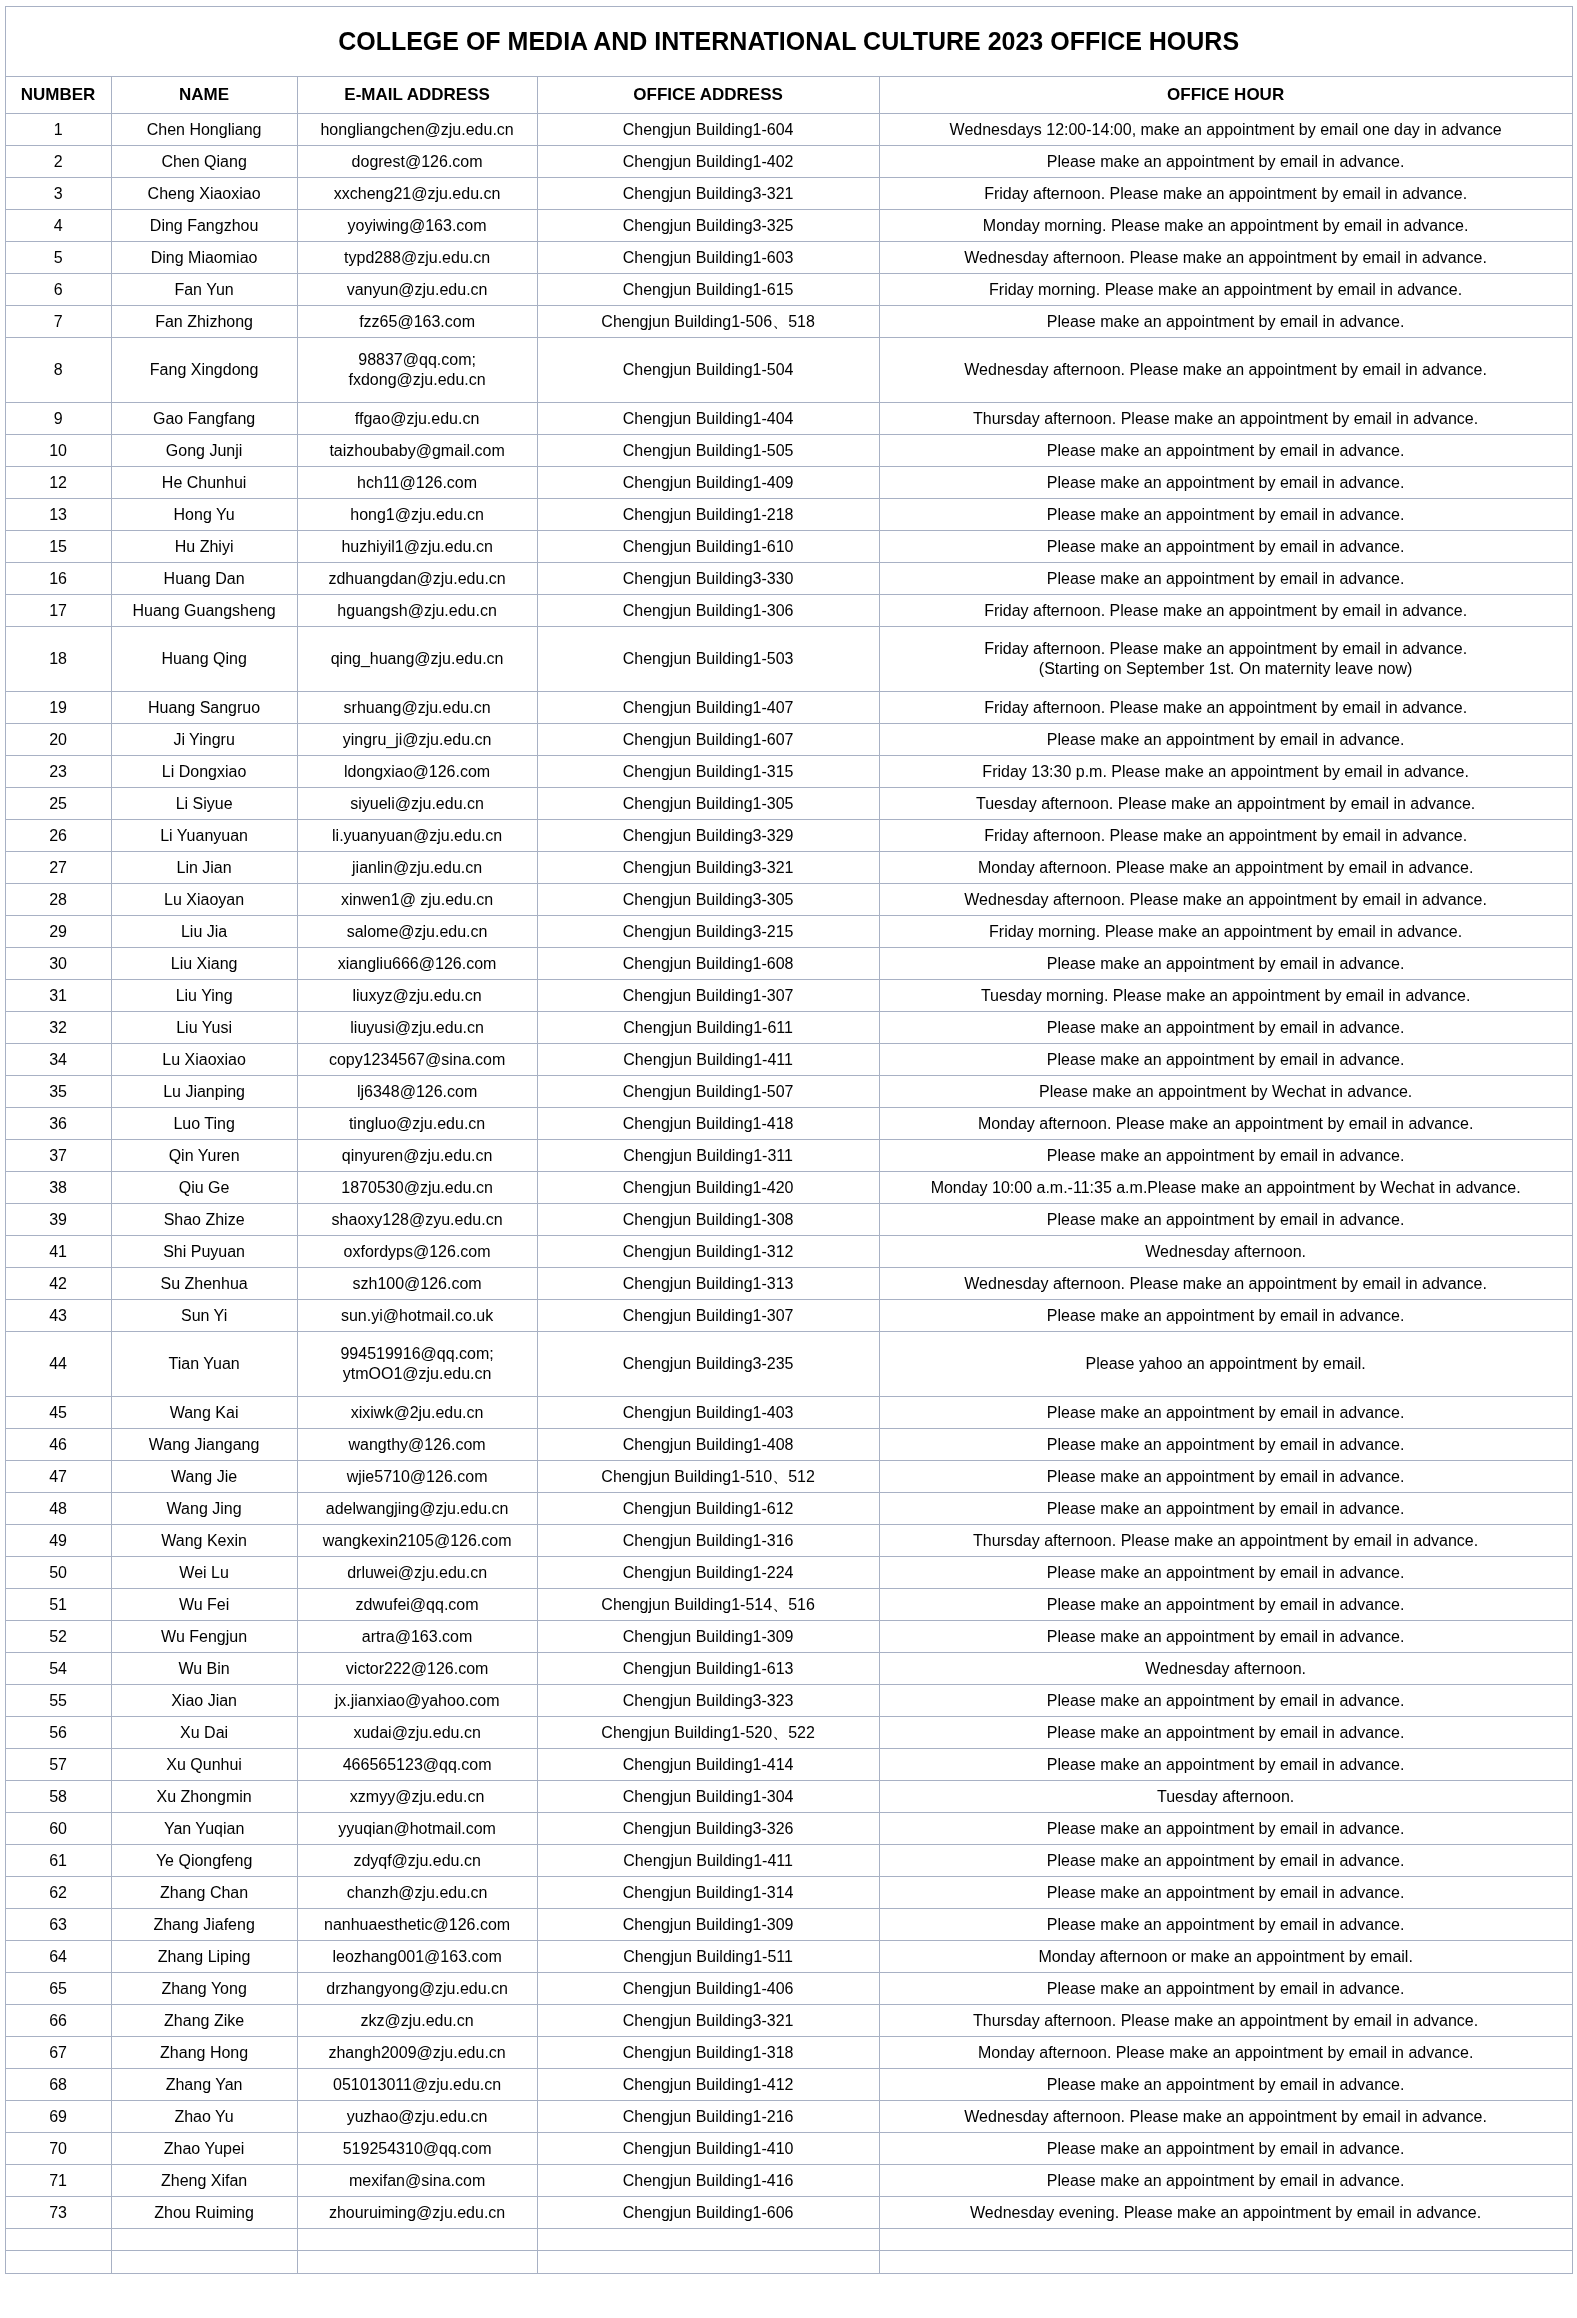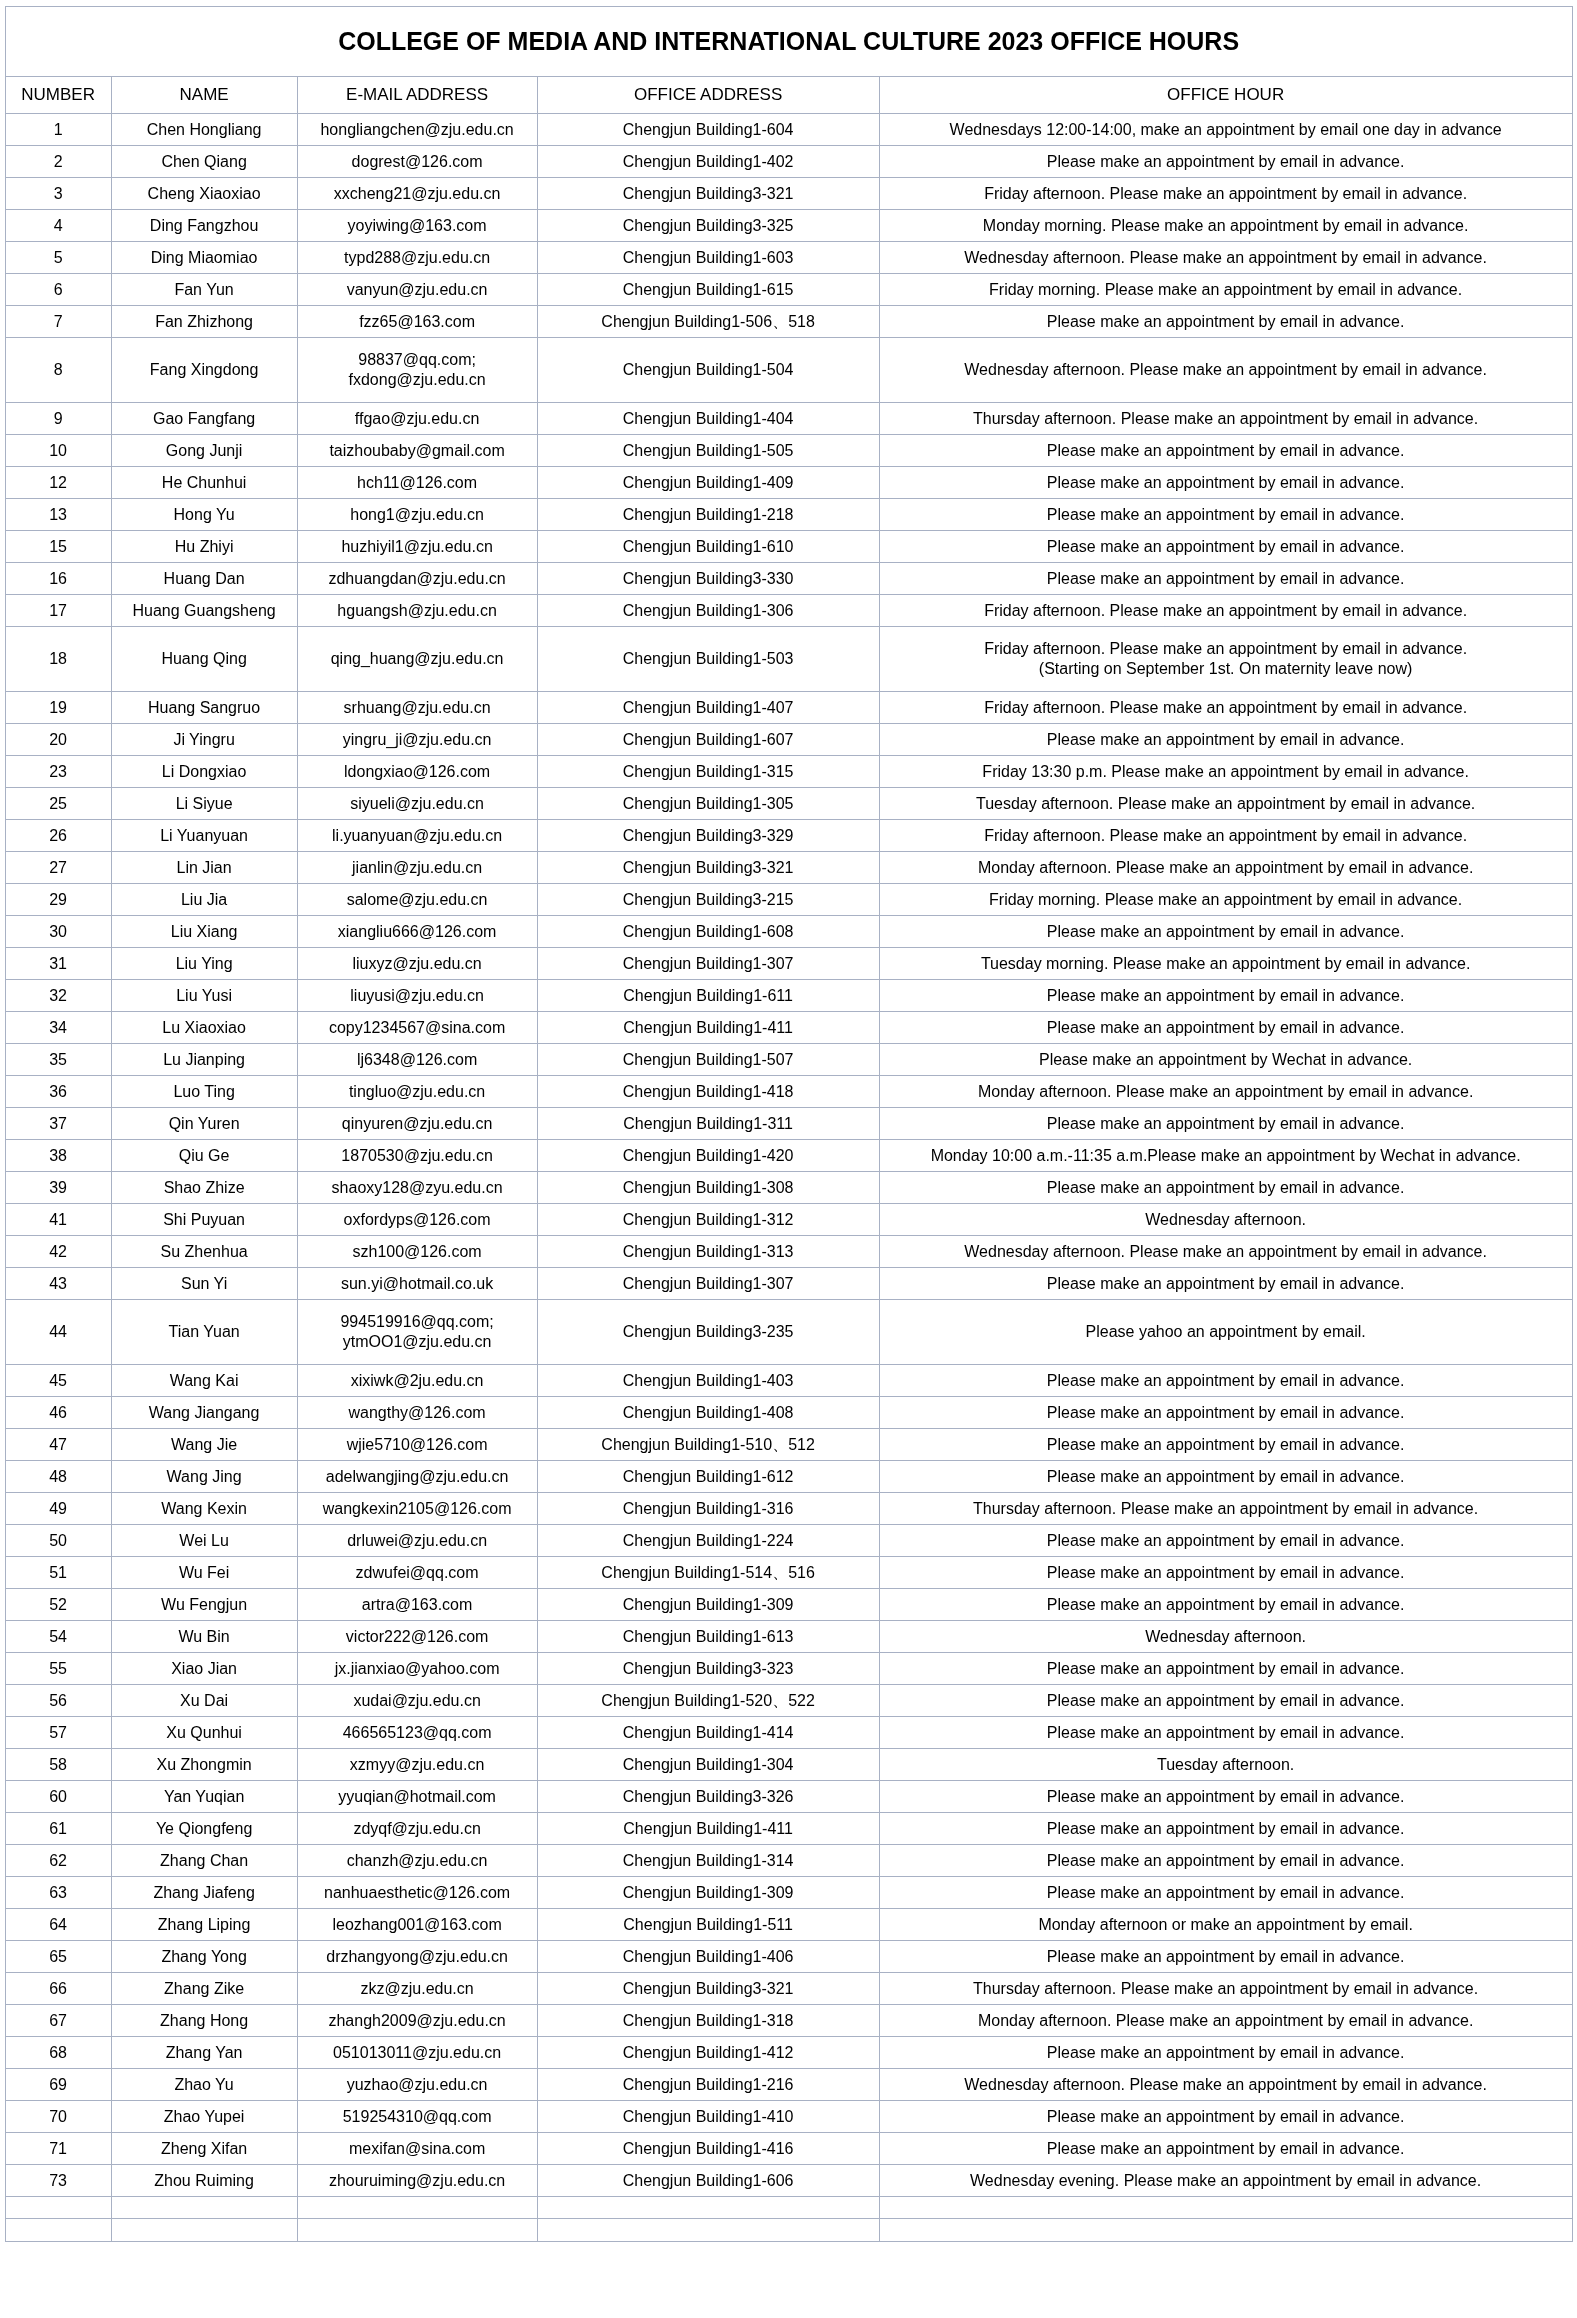--- a/index.html
+++ b/index.html
@@ -38,21 +38,21 @@
     height: 69px;
     font-size: 25px;
     font-weight: bold;
     letter-spacing: 0px;
     white-space: nowrap;
     margin-top: 20px;
   }
   tr.header-row th {
     height: 36px;
     font-size: 17px;
-    font-weight: normal;
+    font-weight: bold;
   }
   tbody tr.row td {
     height: 31px;
     font-size: 16px;
     font-weight: normal;
   }
   tbody tr.row.tall td {
     height: 64px;
   }
   tbody tr.empty td {
@@ -234,20 +234,27 @@
           <td>Friday afternoon. Please make an appointment by email in advance.</td>
         </tr>
         <tr class="row">
           <td>27</td>
           <td>Lin Jian</td>
           <td>jianlin@zju.edu.cn</td>
           <td>Chengjun Building3-321</td>
           <td>Monday afternoon. Please make an appointment by email in advance.</td>
         </tr>
         <tr class="row">
+          <td>28</td>
+          <td>Lu Xiaoyan</td>
+          <td>xinwen1@ zju.edu.cn</td>
+          <td>Chengjun Building3-305</td>
+          <td>Wednesday afternoon. Please make an appointment by email in advance.</td>
+        </tr>
+        <tr class="row">
           <td>29</td>
           <td>Liu Jia</td>
           <td>salome@zju.edu.cn</td>
           <td>Chengjun Building3-215</td>
           <td>Friday morning. Please make an appointment by email in advance.</td>
         </tr>
         <tr class="row">
           <td>30</td>
           <td>Liu Xiang</td>
           <td>xiangliu666@126.com</td>

